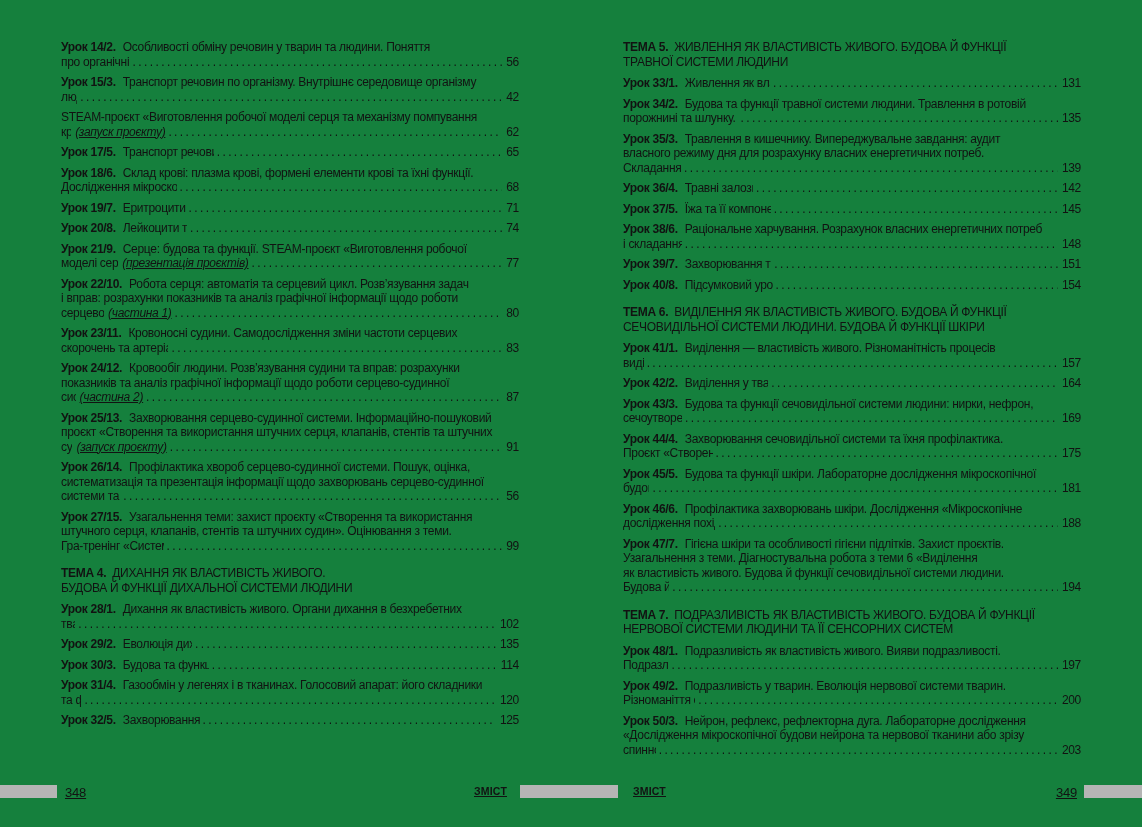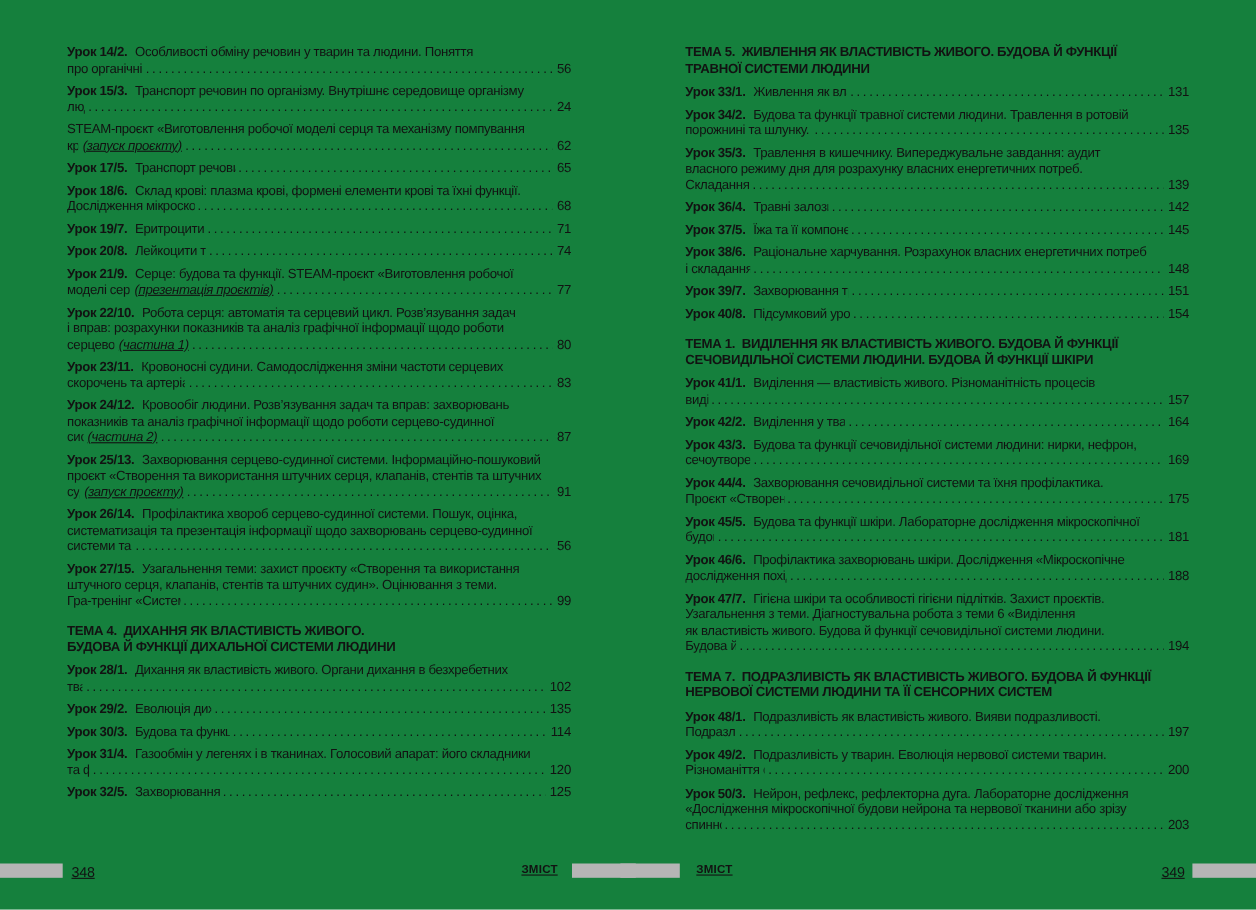--- a/index.html
+++ b/index.html
@@ -18,21 +18,21 @@
   .theme { margin:13px 0 7px 0; }
   .theme:first-child { margin-top:0; }
 
   .line { white-space:nowrap; }
   .line span { white-space:pre; }
   .lastline { display:flex; align-items:baseline; }
   .lastline .txt { flex:0 1 auto; overflow:hidden; }
 
   .num { font-weight:bold; margin-right:7px; }
   .theme .num { margin-right:6px; }
-  .theme-text { font-weight:bold; }
+  .theme-text { font-weight:normal; }
   .it { font-style:italic; margin-left:4px;text-decoration:underline; }
 
   .dots {
     flex:1 1 auto; min-width:6px; overflow:hidden;
     margin:0 2px 0 3px; letter-spacing:2.4px; color:#121212;
   }
   .dots::after {
     content:"..........................................................................................................................................................................................";
   }
   .pg { flex:0 0 auto; margin-left:2px; }
@@ -65,21 +65,21 @@
           <span class="txt">про органічні та неорганічні речовини</span>
           <span class="dots"></span>
           <span class="pg">56</span>
         </div>
       </div>
       <div class="entry">
         <div class="line"><span class="num">Урок 15/3.</span><span class="txt">Транспорт речовин по організму. Внутрішнє середовище організму</span></div>
         <div class="line lastline">
           <span class="txt">людини</span>
           <span class="dots"></span>
-          <span class="pg">24</span>
+          <span class="pg">42</span>
         </div>
       </div>
       <div class="entry">
         <div class="line"><span class="txt">STEAM-проєкт «Виготовлення робочої моделі серця та механізму помпування</span></div>
         <div class="line lastline">
           <span class="txt">крові»</span>
           <span class="it">(запуск проєкту)</span>
           <span class="dots"></span>
           <span class="pg">62</span>
         </div>
@@ -137,21 +137,21 @@
       </div>
       <div class="entry">
         <div class="line"><span class="num">Урок 23/11.</span><span class="txt">Кровоносні судини. Самодослідження зміни частоти серцевих</span></div>
         <div class="line lastline">
           <span class="txt">скорочень та артеріального тиску в нормі й під час навантаження</span>
           <span class="dots"></span>
           <span class="pg">83</span>
         </div>
       </div>
       <div class="entry">
-        <div class="line"><span class="num">Урок 24/12.</span><span class="txt">Кровообіг людини. Розв’язування задач та вправ: захворювань</span></div>
+        <div class="line"><span class="num">Урок 24/12.</span><span class="txt">Кровообіг людини. Розв’язування судини та вправ: розрахунки</span></div>
         <div class="line"><span class="txt">показників та аналіз графічної інформації щодо роботи серцево-судинної</span></div>
         <div class="line lastline">
           <span class="txt">системи</span>
           <span class="it">(частина 2)</span>
           <span class="dots"></span>
           <span class="pg">87</span>
         </div>
       </div>
       <div class="entry">
         <div class="line"><span class="num">Урок 25/13.</span><span class="txt">Захворювання серцево-судинної системи. Інформаційно-пошуковий</span></div>
@@ -290,21 +290,21 @@
       </div>
       <div class="entry">
         <div class="line lastline">
           <span class="num">Урок 40/8.</span>
           <span class="txt">Підсумковий урок. Комплексна підсумкова робота за І семестр</span>
           <span class="dots"></span>
           <span class="pg">154</span>
         </div>
       </div>
       <div class="theme">
-        <div class="line"><span class="num">ТЕМА 1.</span><span class="theme-text">ВИДІЛЕННЯ ЯК ВЛАСТИВІСТЬ ЖИВОГО. БУДОВА Й ФУНКЦІЇ</span></div>
+        <div class="line"><span class="num">ТЕМА 6.</span><span class="theme-text">ВИДІЛЕННЯ ЯК ВЛАСТИВІСТЬ ЖИВОГО. БУДОВА Й ФУНКЦІЇ</span></div>
         <div class="line"><span class="theme-text">СЕЧОВИДІЛЬНОЇ СИСТЕМИ ЛЮДИНИ. БУДОВА Й ФУНКЦІЇ ШКІРИ</span></div>
       </div>
       <div class="entry">
         <div class="line"><span class="num">Урок 41/1.</span><span class="txt">Виділення — властивість живого. Різноманітність процесів</span></div>
         <div class="line lastline">
           <span class="txt">виділення</span>
           <span class="dots"></span>
           <span class="pg">157</span>
         </div>
       </div>

